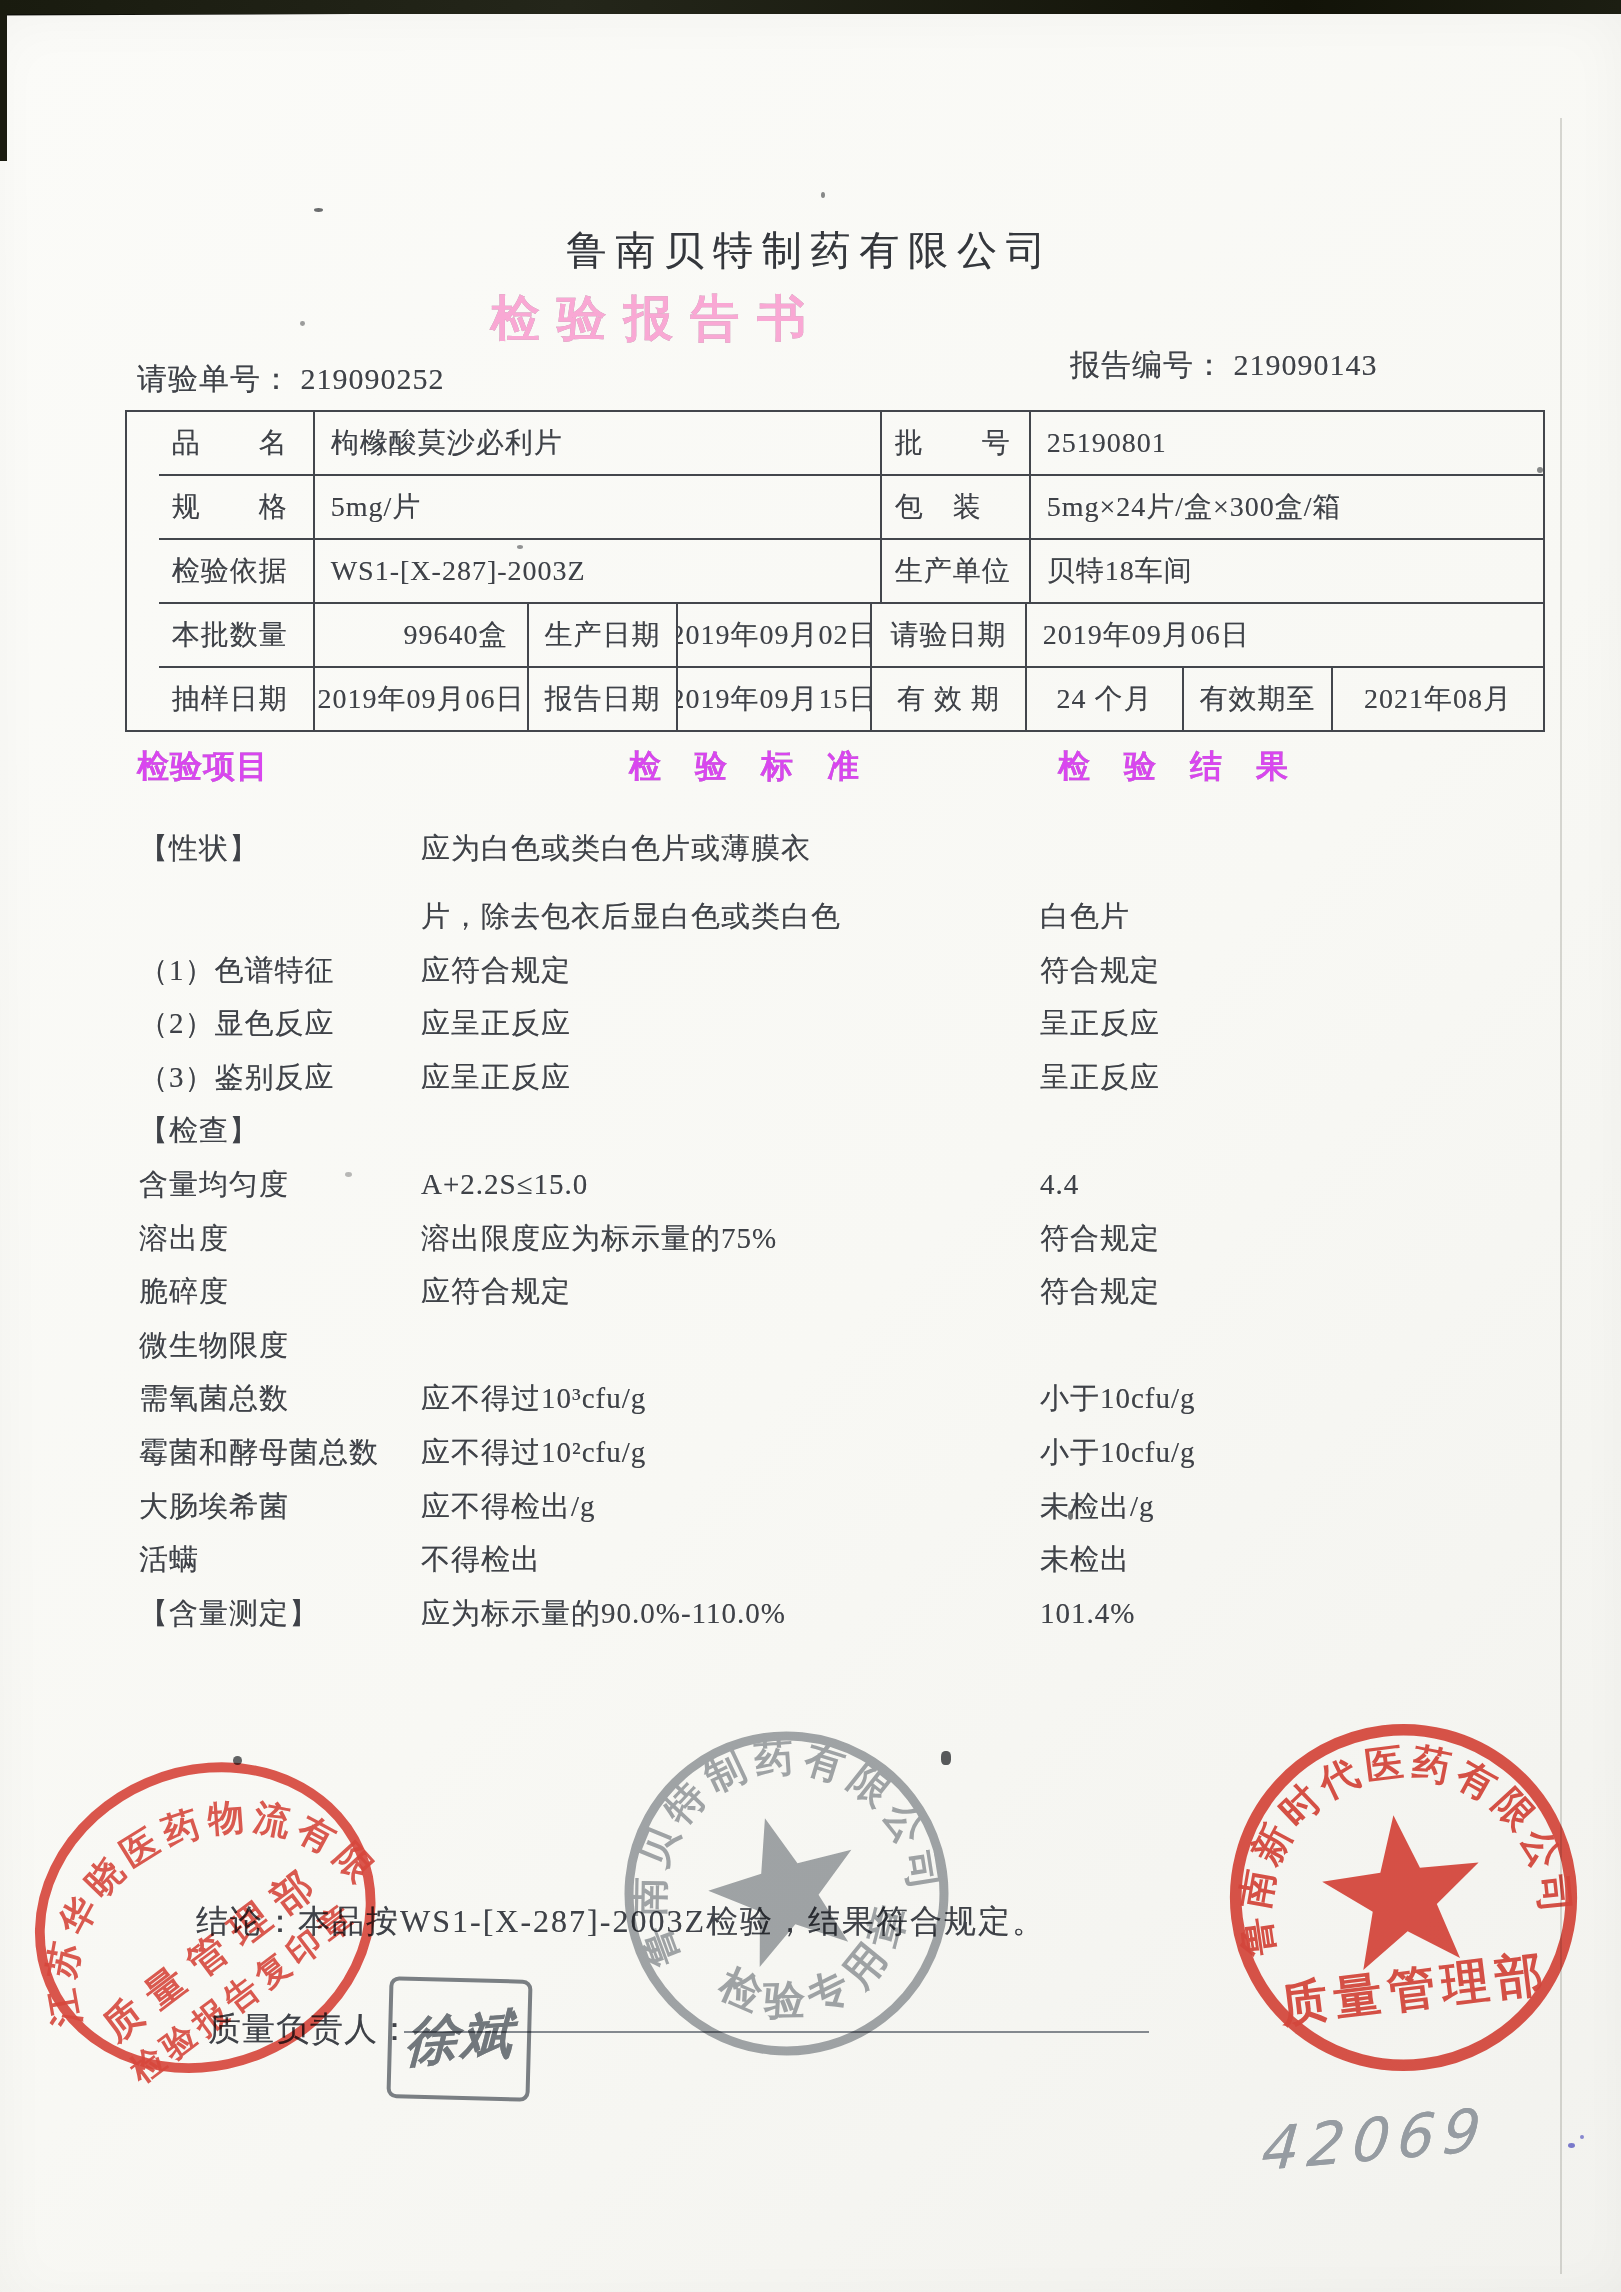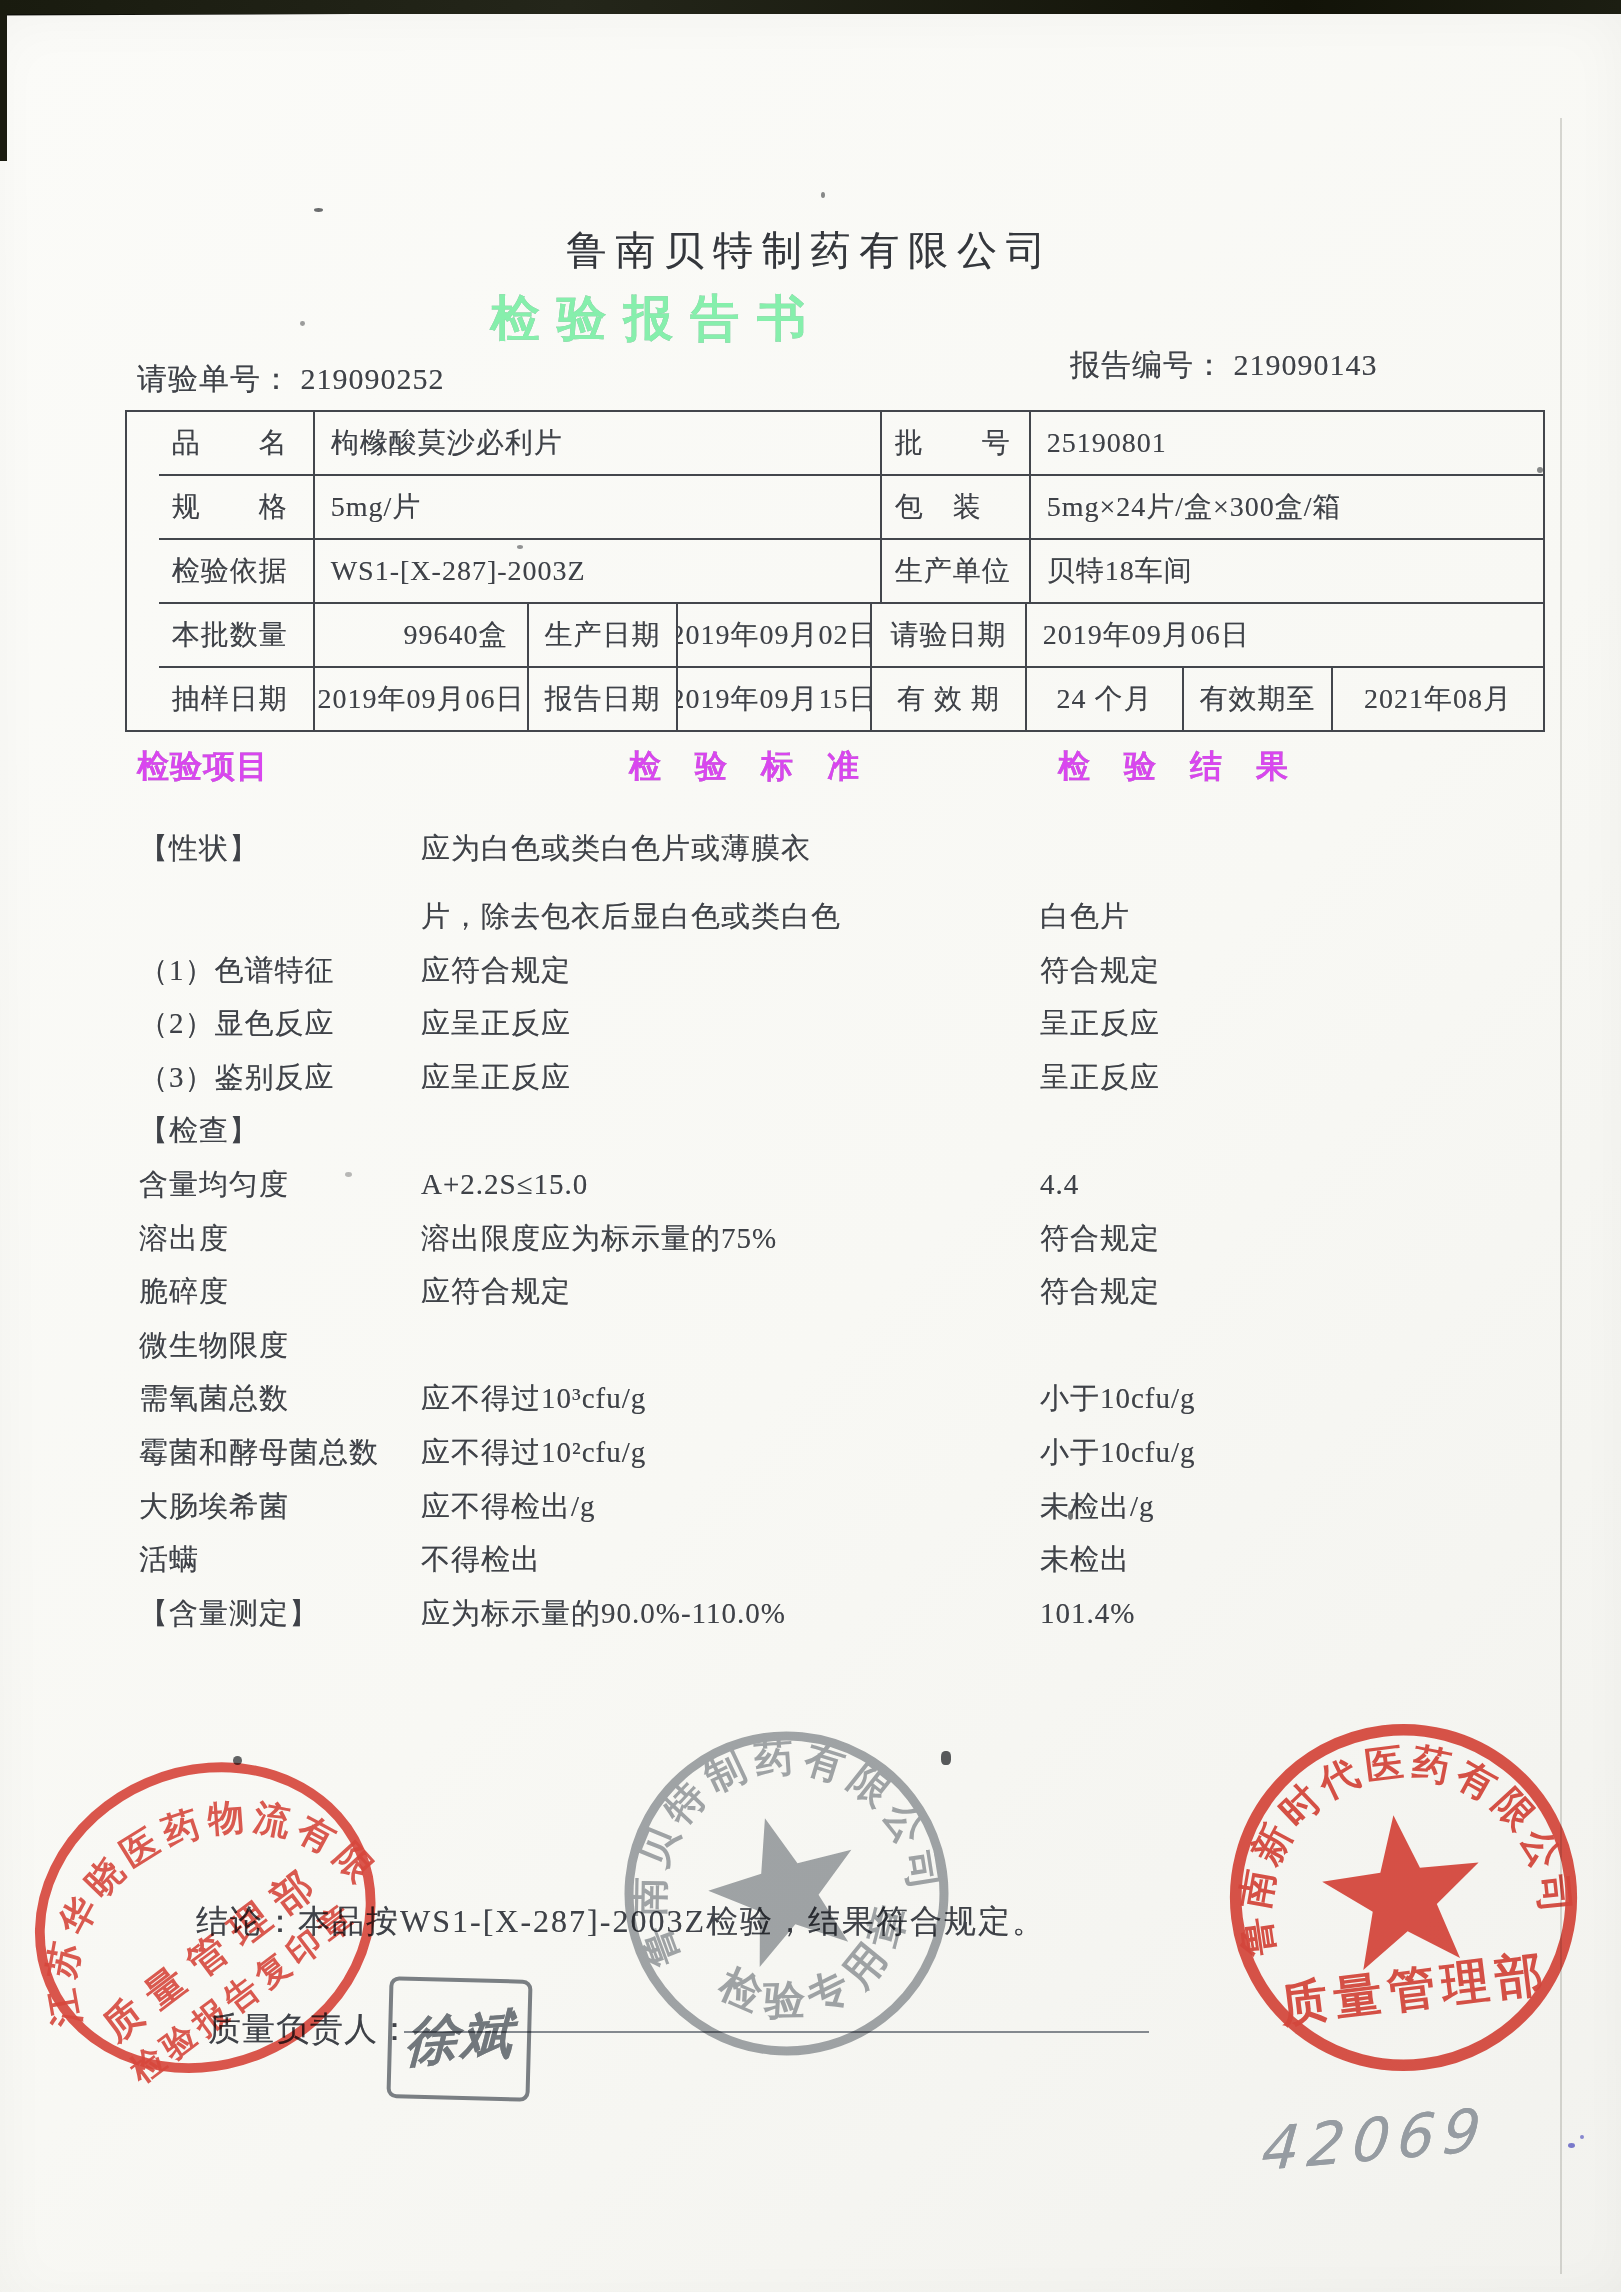--- a/index.html
+++ b/index.html
@@ -23,21 +23,21 @@
   }
   .scan-top{position:absolute;left:0;top:0;width:1621px;height:13.7px;
     background:linear-gradient(90deg,#191b0f,#24261a 35%,#121308 80%,#1c1e12);}
   .scan-left-notch{position:absolute;left:0;top:13.7px;width:6.9px;height:147px;background:#1a1b10;}
   .edge-line{position:absolute;left:1560px;top:118px;width:2px;height:2156px;background:rgba(150,150,140,0.35);}
   .doc{ text-shadow:0 0 0.6px rgba(70,74,80,0.5); letter-spacing:1px;}
 
   .company-name{position:absolute;left:0;top:223px;width:1621px;text-align:center;
     font-size:40px;letter-spacing:8.8px;color:#34373c;}
   .doc-title{position:absolute;left:0;top:286px;width:1314px;text-align:center;
-    font-size:49px;font-weight:bold;letter-spacing:17.6px;color:#86efac;}
+    font-size:49px;font-weight:bold;letter-spacing:17.6px;color:#f9a8d4;}
   .req-line{position:absolute;left:137px;top:359px;font-size:30px;}
   .rep-line{position:absolute;left:1070px;top:345px;font-size:30px;}
 
   .info-table{position:absolute;left:125px;top:410px;width:1384px;border:2.9px solid var(--line);padding-left:32px;}
   .trow{display:grid;height:62px;border-top:2px solid var(--line);}
   .trow:first-child{border-top:none;}
   .cols4{grid-template-columns:154px 567px 149px 1fr;}
   .cols6{grid-template-columns:154px 214px 149px 194px 155px 1fr;}
   .cols8{grid-template-columns:154px 214px 149px 194px 155px 157px 149px 1fr;}
   .tcell{display:flex;align-items:center;font-size:28px;border-left:2px solid var(--line);

